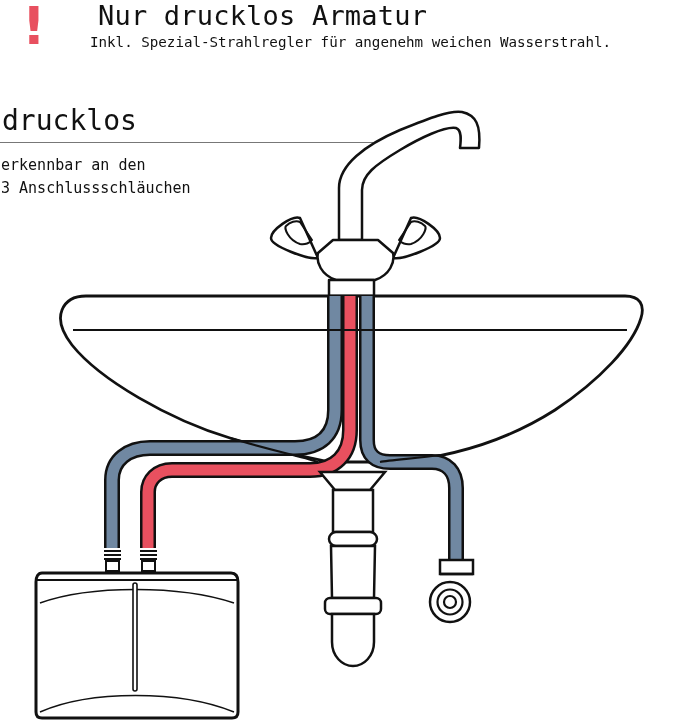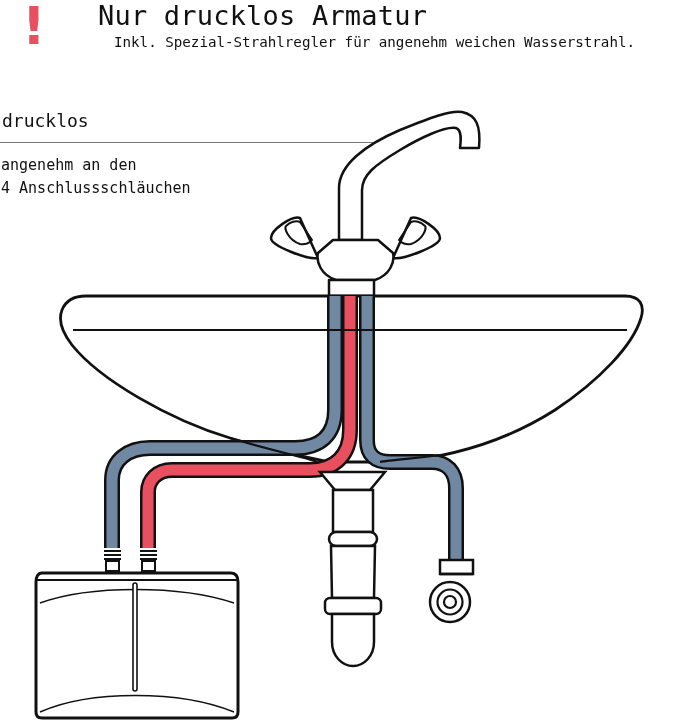--- a/index.html
+++ b/index.html
@@ -1,35 +1,35 @@
 <!DOCTYPE html>
 <html><head>
   <meta charset="utf-8">
   <style>
     html, body { margin: 0; padding: 0; background: #ffffff; }
     body { width: 679px; height: 722px; position: relative; overflow: hidden; font-family: "DejaVu Sans Mono", "Liberation Mono", monospace; color: #111111; }
     .warn-mark { position: absolute; left: 22px; top: -4px; font-family: "DejaVu Sans", sans-serif; font-weight: bold; font-size: 52px; line-height: 60px; }
     .title { position: absolute; left: 98px; top: 0px; font-size: 27px; line-height: 32px; letter-spacing: 0.2px; }
-    .subtitle { position: absolute; left: 114px; top: 33px; font-size: 14.2px; line-height: 18px; }
-    .label-head { position: absolute; left: 2px; top: 104px; font-size: 18px; line-height: 34px; }
+    .subtitle { position: absolute; left: 90px; top: 33px; font-size: 14.2px; line-height: 18px; }
+    .label-head { position: absolute; left: 2px; top: 104px; font-size: 28px; line-height: 34px; }
     .label-rule { position: absolute; left: 0; top: 142px; width: 362px; height: 1px; background: #777777; }
     .label-text { position: absolute; left: 1px; top: 154px; font-size: 15px; line-height: 23px; white-space: pre; }
     svg.diagram { position: absolute; left: 0; top: 0; }
   </style>
 </head>
 <body>
 
 <div class="warn-mark" style="color:#e8505f">!</div>
 <div class="title">Nur drucklos Armatur</div>
 <div class="subtitle">Inkl. Spezial-Strahlregler für angenehm weichen Wasserstrahl.</div>
 
 <div class="label-head">drucklos</div>
 <div class="label-rule"></div>
-<div class="label-text"><span>angenehm an den</span>
-<span>4 Anschlussschläuchen</span></div>
+<div class="label-text"><span>erkennbar an den</span>
+<span>3 Anschlussschläuchen</span></div>
 
 <svg class="diagram" width="679" height="722" viewBox="0 0 679 722">
 
   <line x1="362" y1="142.5" x2="373" y2="142.5" stroke="#777" stroke-width="1"></line>
 
   <g fill="#fff" stroke="#111" stroke-width="2.5" stroke-linejoin="round">
     <path d="M339,240 L339,188 C339,165 365,145 400,130 C430,118 450,110 462,112 C476,115 481,125 479,148 L460,148 C461,140 462,130 456,128 C445,126 420,138 400,150 C375,165 362,175 362,190 L362,240 Z"></path>
     <path d="M300,218 C292,215 271,230 271,238 C271,246 308,260 318,258 Z"></path>
     <path d="M286,226 C284,228 288,240 300,244 C305,245 310,243 312,240 L300,222 C296,220 290,222 286,226 Z" fill="none" stroke-width="2"></path>
     <path d="M411,218 C419,215 440,230 440,238 C440,246 403,260 393,258 Z"></path>

